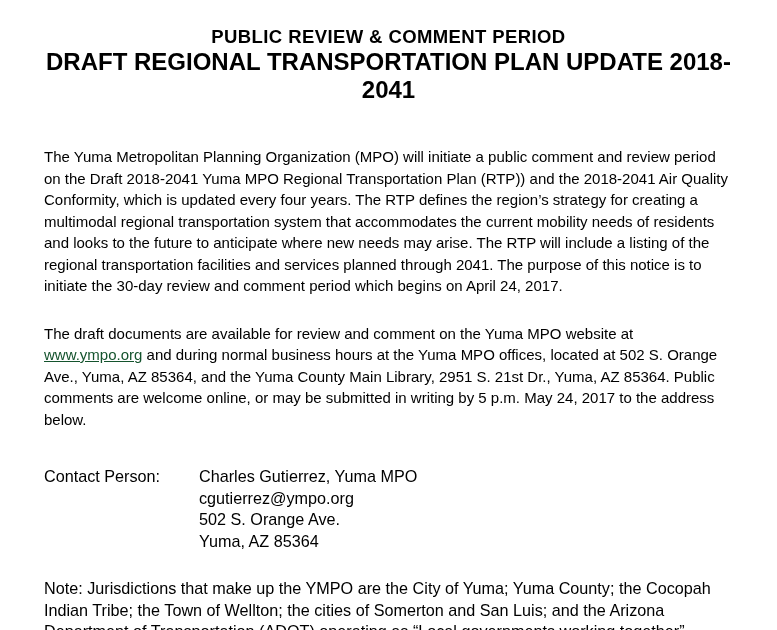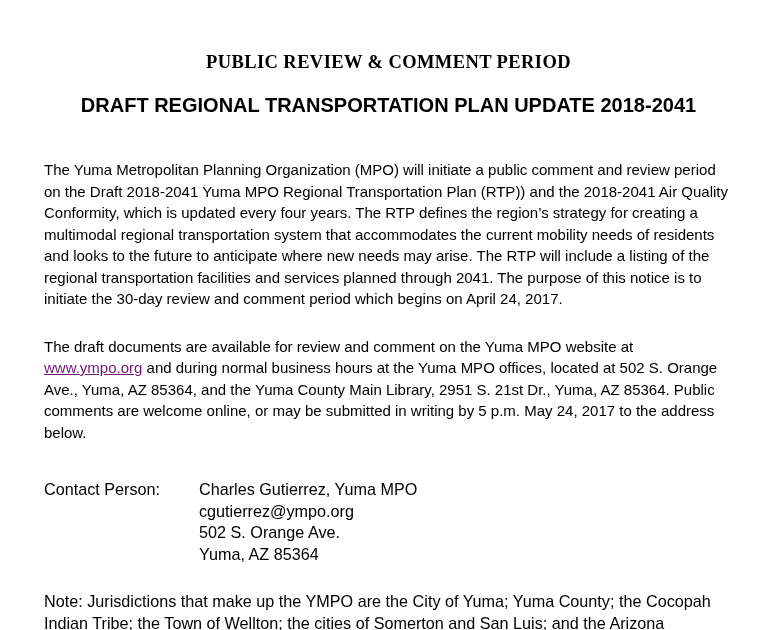--- a/index.html
+++ b/index.html
@@ -15,44 +15,43 @@
     overflow: hidden;
   }
   .page {
     position: relative;
     width: 777px;
     height: 630px;
     box-sizing: border-box;
     padding: 0 44px;
   }
   .header-title {
-    font-family: Liberation Serif, serif;
+    font-family: Liberation Sans, sans-serif;
     font-weight: bold;
     font-size: 18.5px;
     letter-spacing: 0.4px;
     text-align: center;
-    margin-top: 52px;
+    margin-top: 26px;
     white-space: nowrap;
   }
   .subtitle {
     font-family: "Liberation Sans", sans-serif;
     font-weight: bold;
-    font-size: 20px;
+    font-size: 24px;
     text-align: center;
-    margin-top: 21px;
   }
   .body-para {
     font-size: 15px;
     line-height: 21.5px;
     text-align: left;
     margin-top: 26px;
   }
   .para-1 { margin-top: 42px; }
   .link {
-    color: #701a75;
+    color: #14532d;
     text-decoration: underline;
   }
   .contact-block {
     margin-top: 36px;
     display: flex;
     font-size: 16.2px;
     line-height: 21.5px;
   }
   .contact-label {
     width: 155px;

